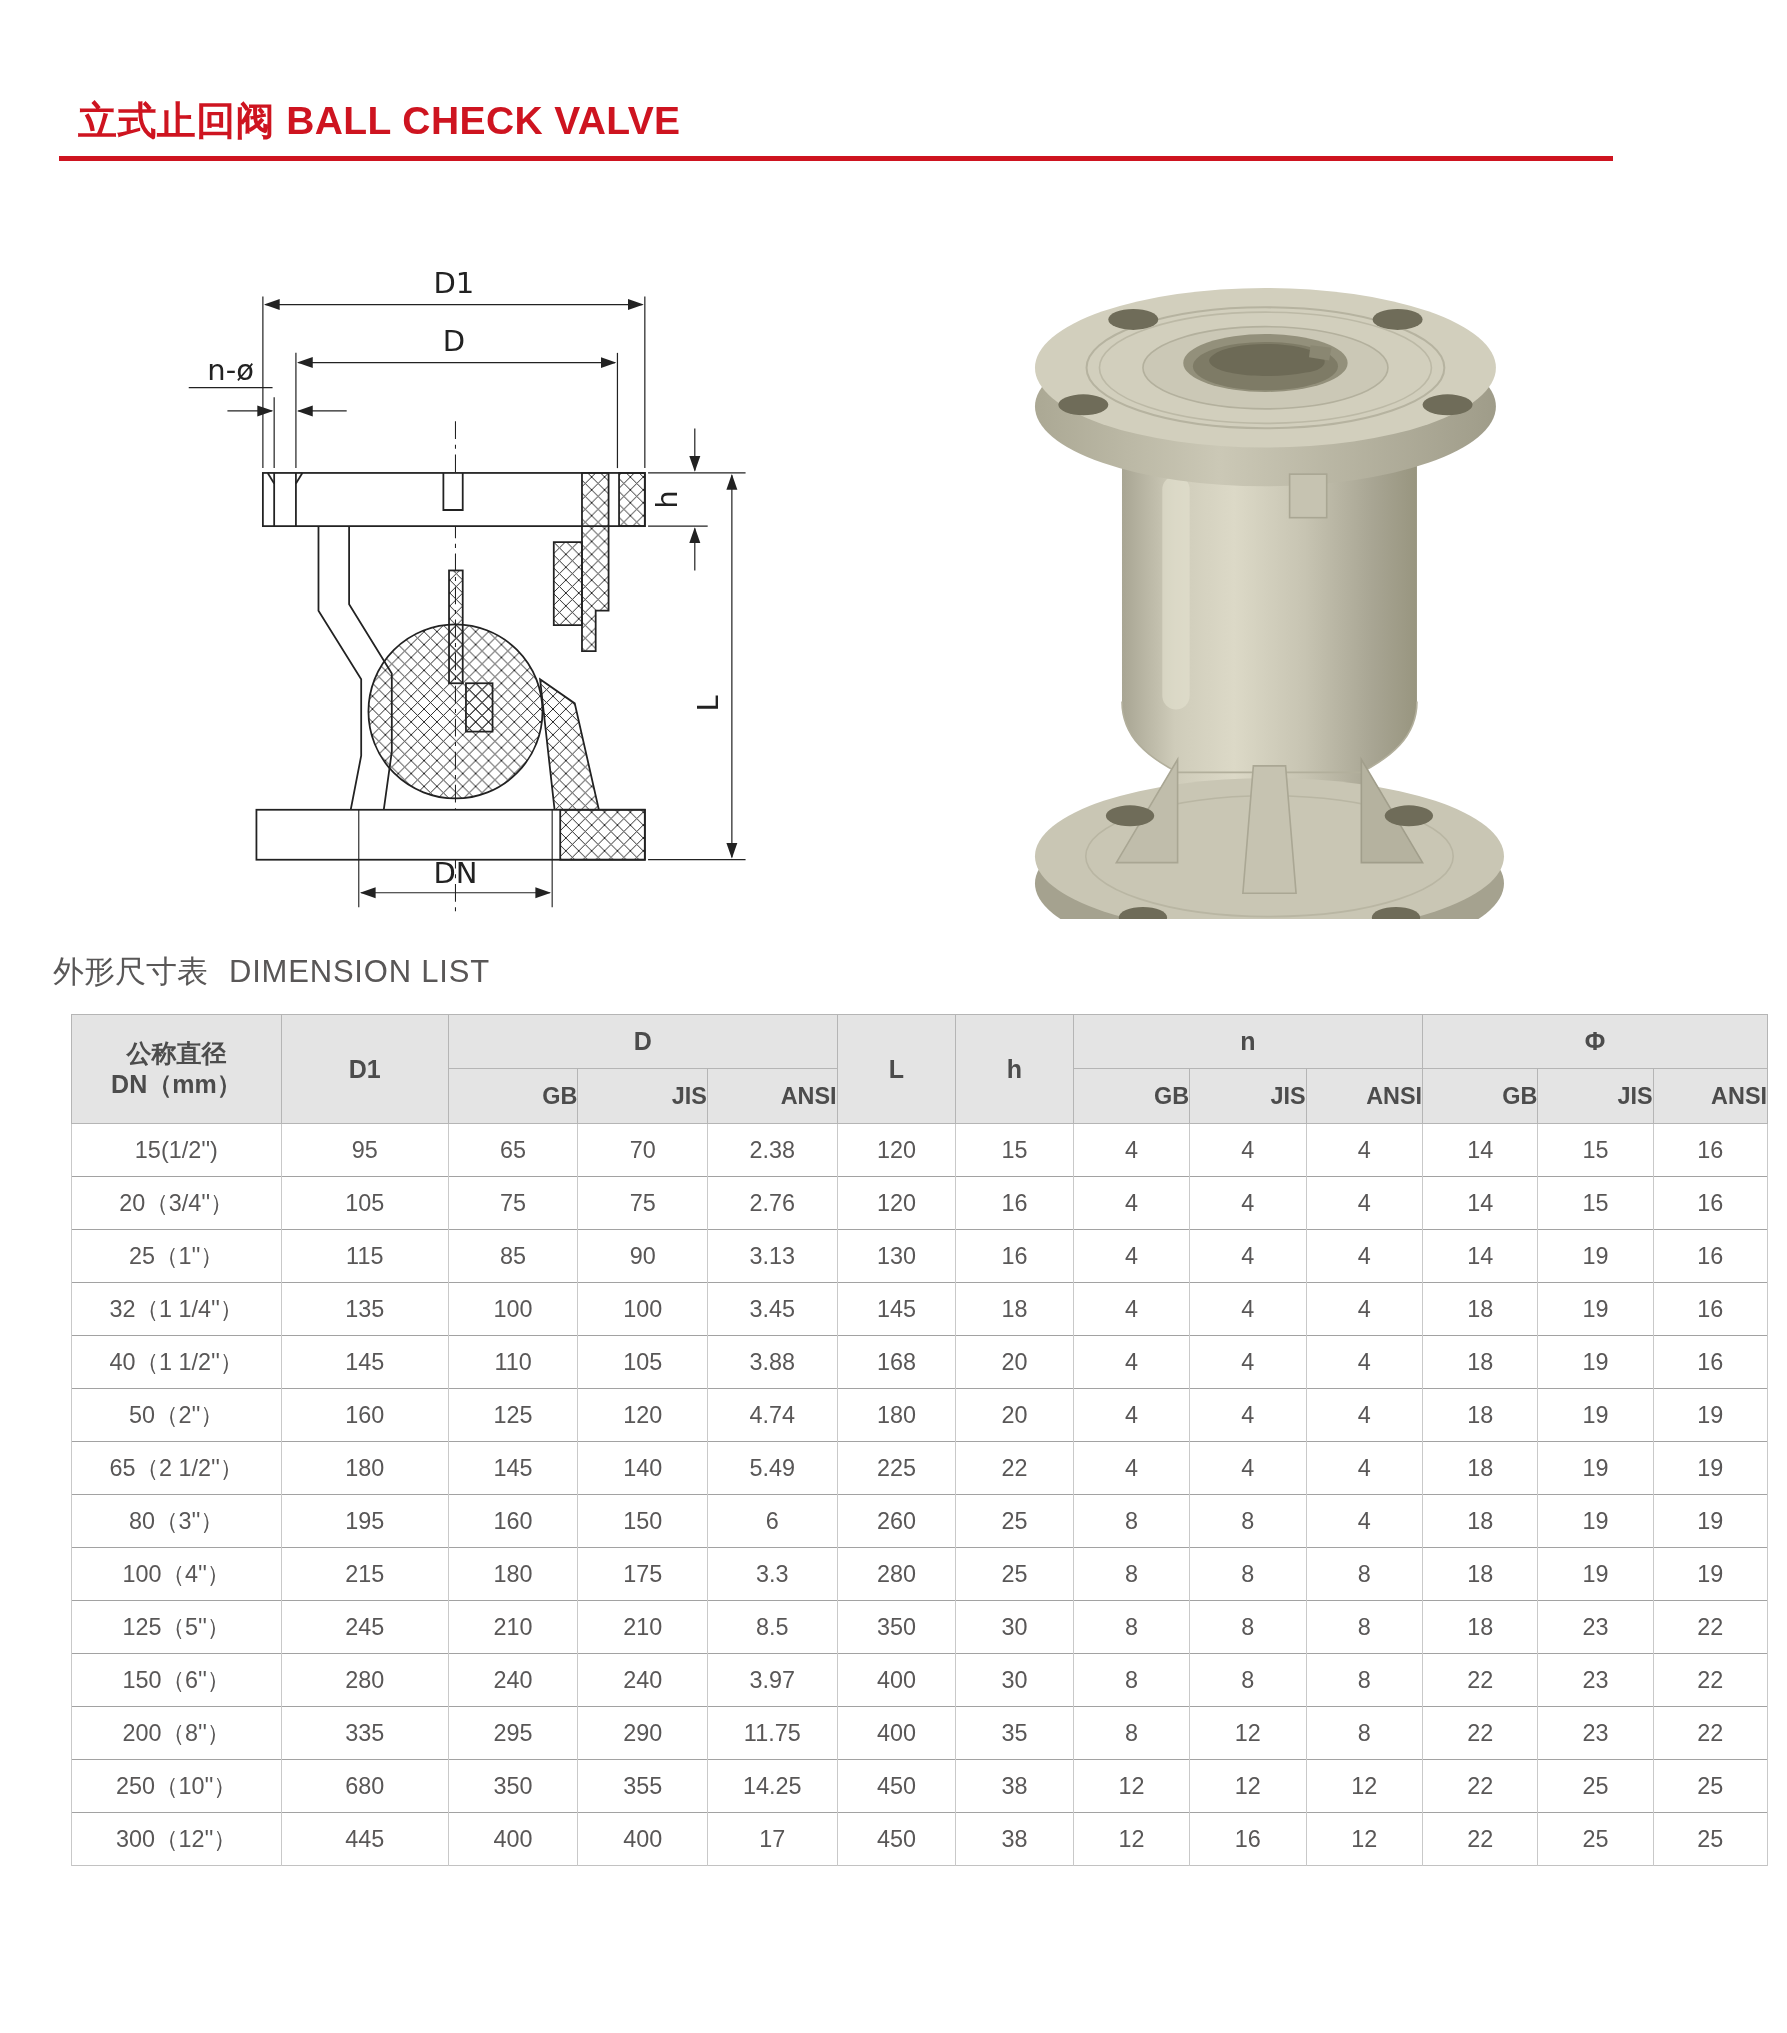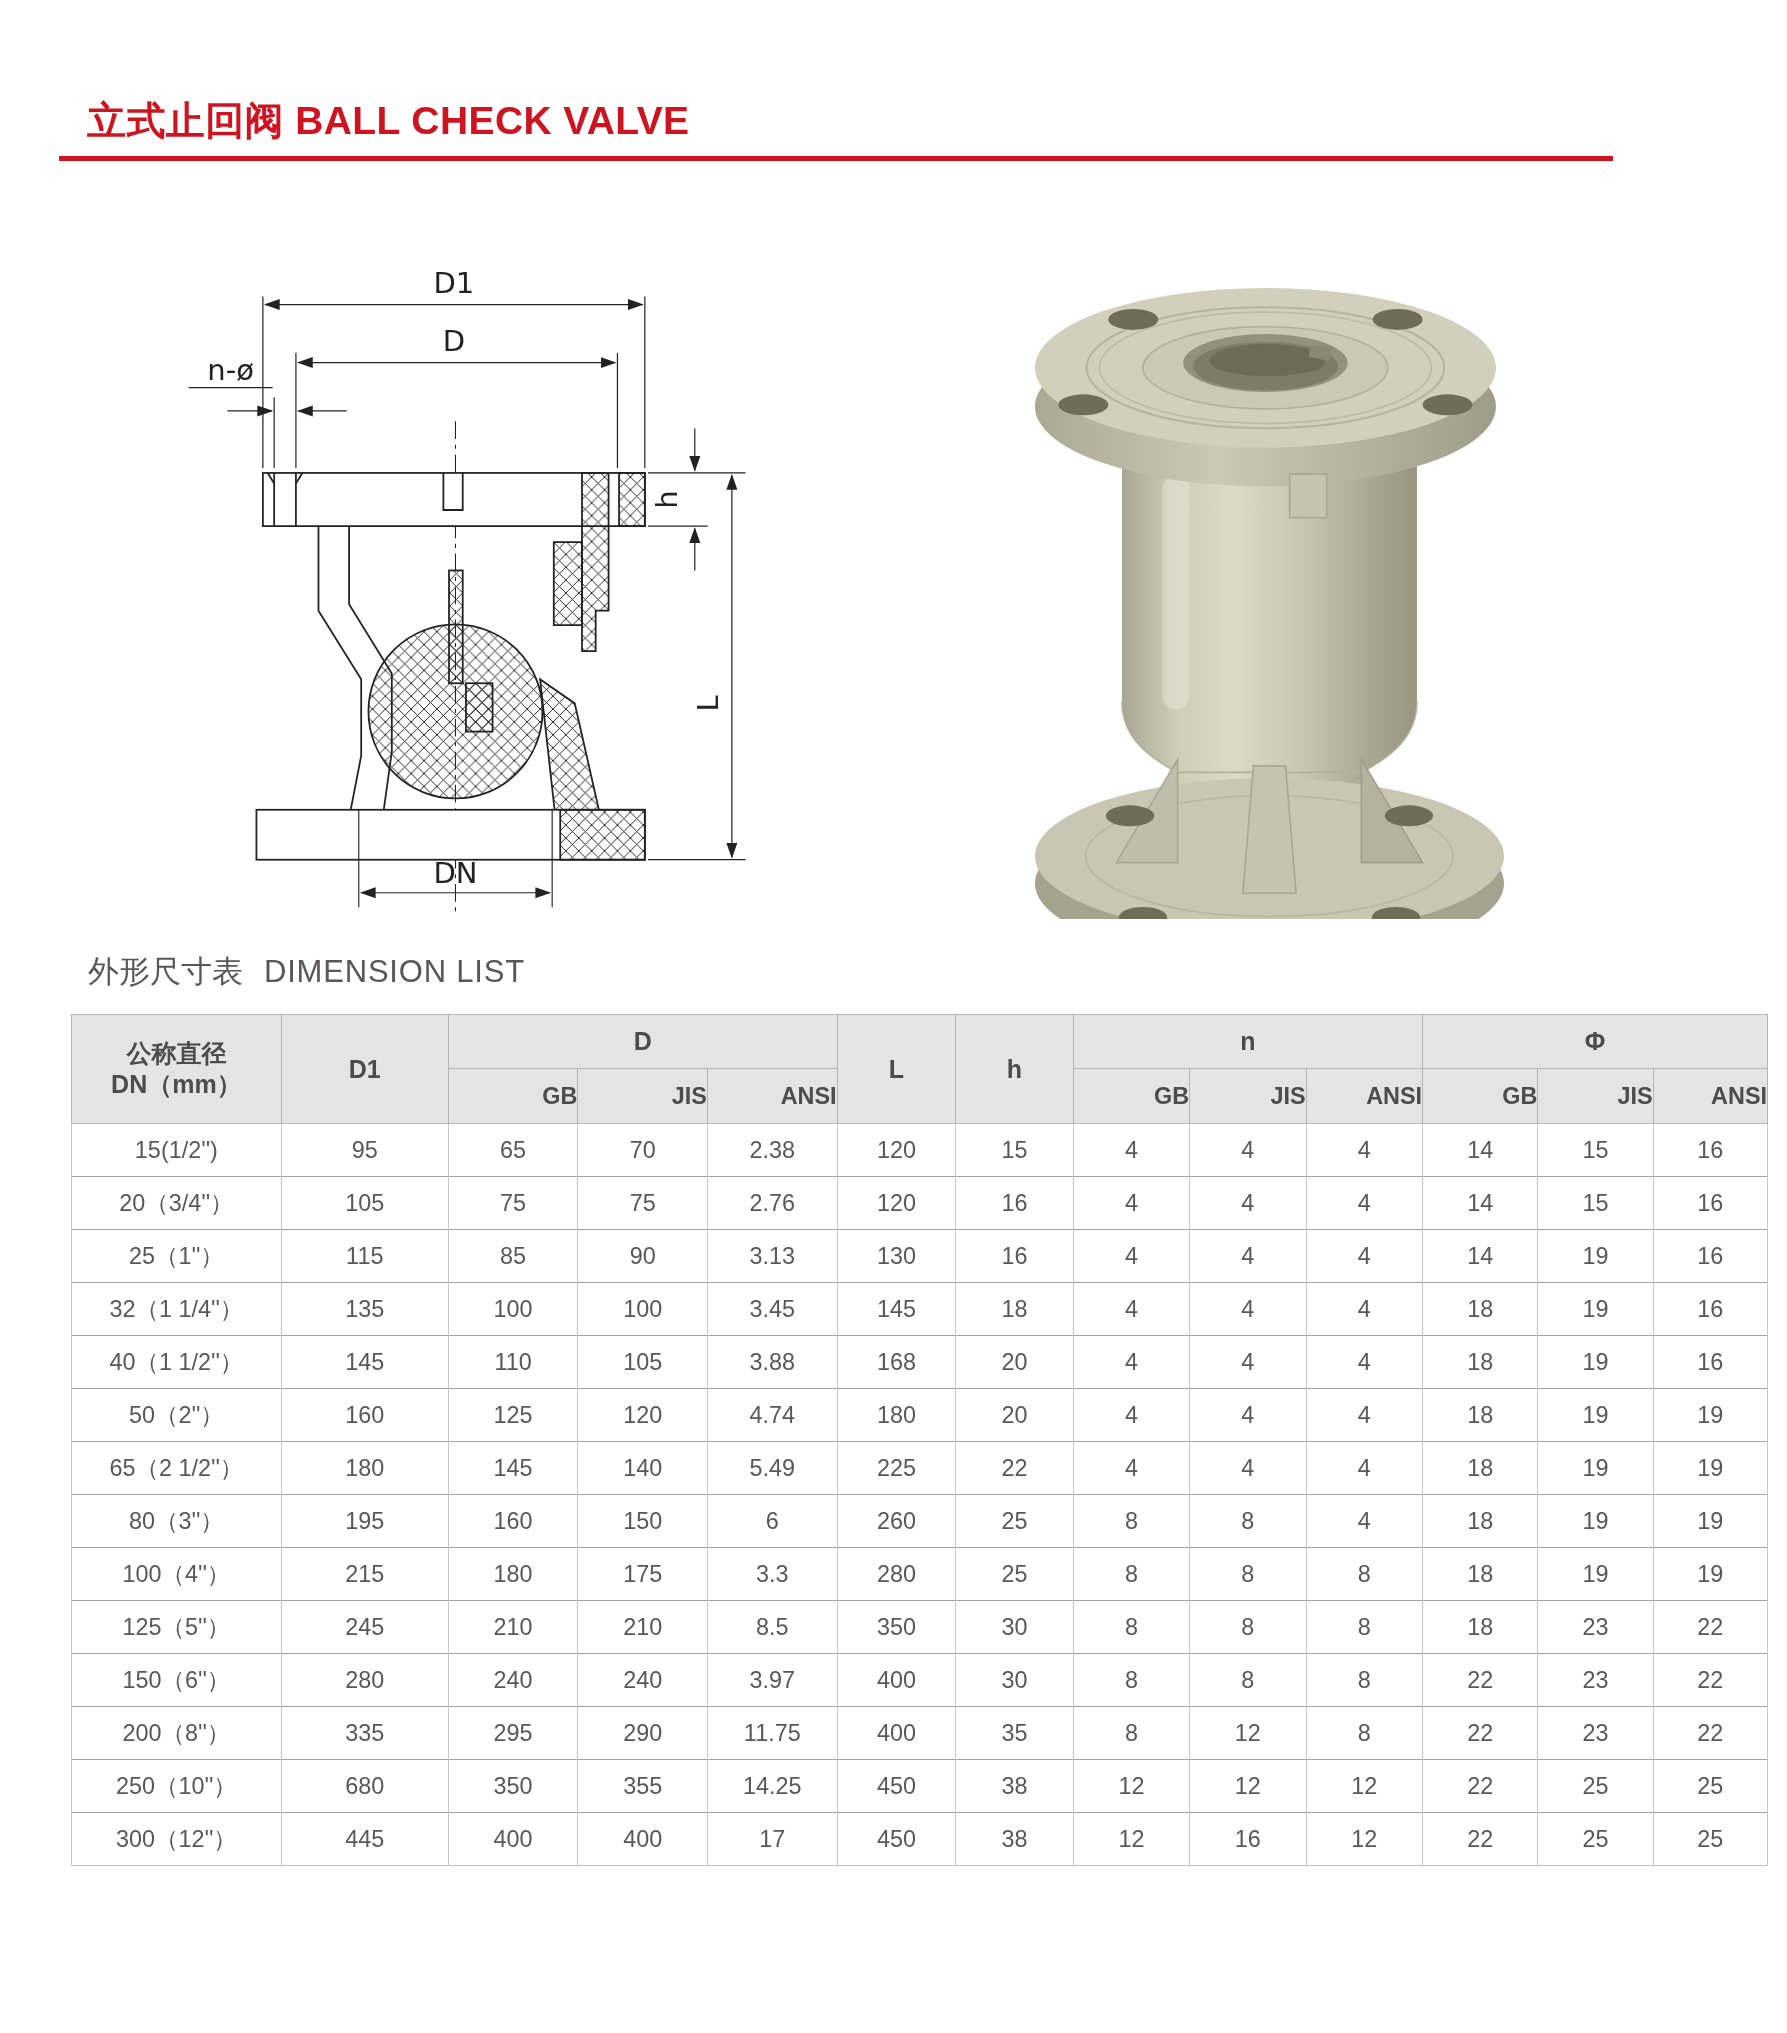--- a/index.html
+++ b/index.html
@@ -2,25 +2,25 @@
 <html style="font-size:13px"><head>
 <meta charset="utf-8">
 <style>
   html,body{margin:0;padding:0;}
   body{
     width:1787px;height:2034px;background:#ffffff;position:relative;
     font-family:"Liberation Sans", sans-serif;overflow:hidden;
   }
   .abs{position:absolute;}
   #page-title{
-    left:87px;top:94px;font-size:39px;font-weight:bold;color:#ce1420;
+    left:78px;top:94px;font-size:39px;font-weight:bold;color:#ce1420;
     letter-spacing:0.4px;white-space:nowrap;
   }
   #title-rule{left:59px;top:156px;width:1554px;height:4.8px;background:#ce1420;}
-  #section-title{left:88px;top:951px;font-size:31px;color:#595757;white-space:nowrap;}
+  #section-title{left:53px;top:951px;font-size:31px;color:#595757;white-space:nowrap;}
   #section-title .en{margin-left:21px;letter-spacing:0.8px;}
   #drawing-box{left:153px;top:232px;width:613px;height:693px;}
   #photo-box{left:951px;top:234px;width:645px;height:685px;}
   #table-wrap{left:71px;top:1014px;width:1697px;}
   table{width:100%;border-collapse:collapse;table-layout:fixed;border:0.8px solid #c2c2c2;}
   thead th{
     background:#e4e4e4;color:#4c4c4c;font-size:25px;font-weight:bold;
     border:0.8px solid #b5b5b5;text-align:center;vertical-align:middle;padding:0;
   }
   thead tr.grp th{height:53px;}

